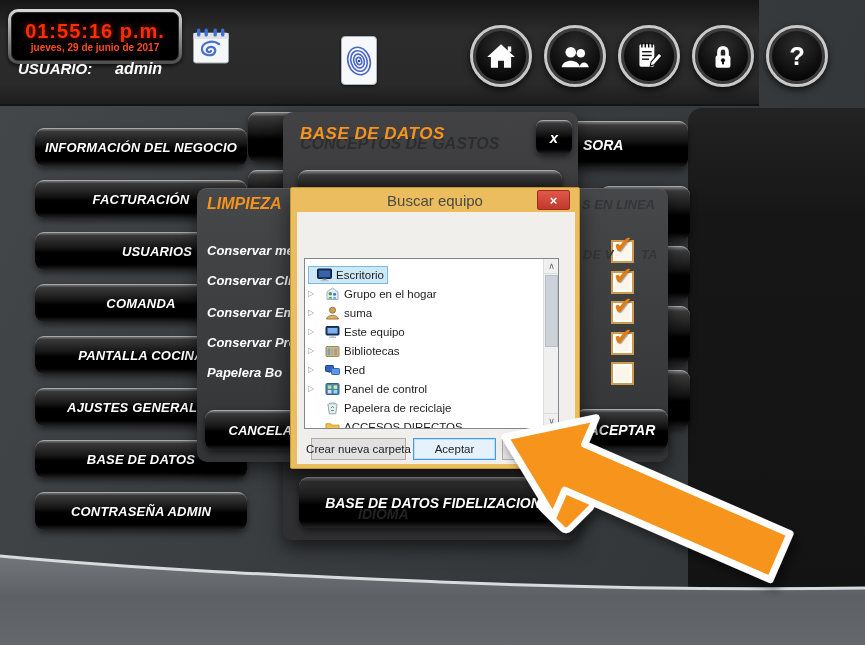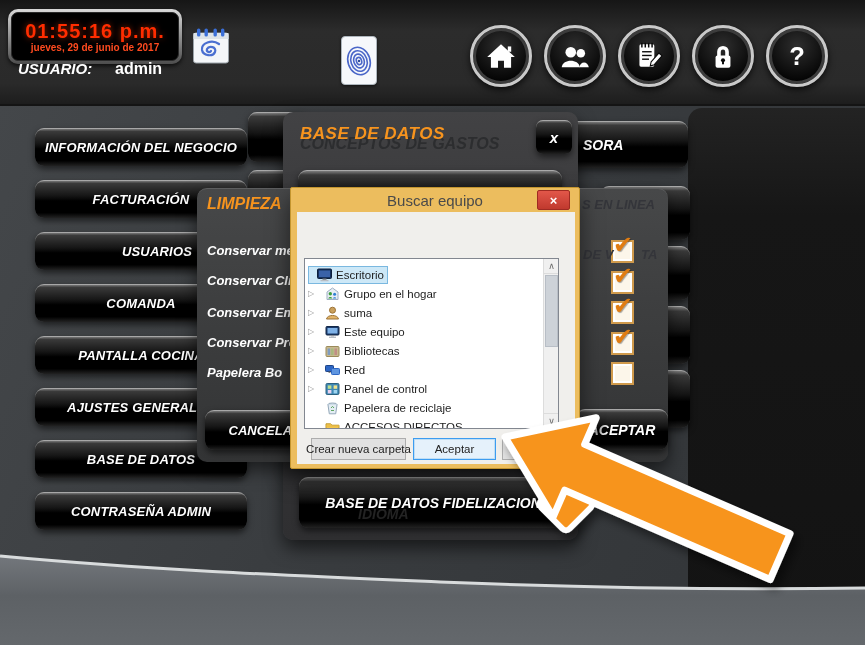--- a/index.html
+++ b/index.html
@@ -1,37 +1,37 @@
 <!DOCTYPE html>
 <html><head>
 <meta charset="utf-8">
 <style>
   html,body{margin:0;padding:0;background:#222;}
   *{box-sizing:border-box;font-family:"Liberation Sans","DejaVu Sans",sans-serif;}
   #stage{position:relative;width:865px;height:645px;overflow:hidden;
          background:linear-gradient(115deg,#45484b 0%,#3a3d40 45%,#313437 100%);}
 
   
-  .header{position:absolute;left:0;top:0;width:865px;height:106px;z-index:3;
+  .header{position:absolute;left:0;top:0;width:759px;height:106px;z-index:3;
           background:linear-gradient(180deg,#161616 0%,#2c2c2c 30%,#2a2a2a 80%,#1d1d1d 100%);
           border-bottom:2px solid #141414;}
   .clock-shell{position:absolute;left:8px;top:9px;width:174px;height:55px;border-radius:10px;
           background:linear-gradient(180deg,#d8d8d8,#4d4d4d);padding:3px;
           box-shadow:0 2px 4px rgba(0,0,0,.7);}
   .clock-inner{width:100%;height:100%;background:#000;border-radius:7px;border:1px solid #2a2a2a;
           display:flex;flex-direction:column;align-items:center;justify-content:center;}
   .clock-time{color:#ff2d00;font-size:20px;font-weight:bold;letter-spacing:1px;line-height:22px;
           text-shadow:0 0 6px rgba(255,60,0,.6);}
   .clock-date{color:#ff4a1f;font-size:10px;font-weight:bold;line-height:12px;}
   .cal-icon{position:absolute;left:192px;top:27px;width:38px;height:38px;}
   .fp-icon{position:absolute;left:341px;top:36px;width:36px;height:49px;background:#f6f8fb;
           border:1px solid #aeb6bd;border-radius:4px;display:flex;align-items:center;justify-content:center;
           box-shadow:0 1px 3px rgba(0,0,0,.6);}
   .user-row{position:absolute;left:18px;top:60px;color:#fff;font-size:15px;font-weight:bold;font-style:italic;}
-  .user-name{position:absolute;left:115px;top:60px;color:#fff;font-size:16px;font-weight:bold;text-align:center;}
+  .user-name{position:absolute;left:115px;top:60px;color:#fff;font-size:16px;font-weight:bold;font-style:italic;text-align:center;}
   #nav-icons{position:absolute;left:470px;top:25px;display:flex;gap:12px;}
   .nav-circle{width:62px;height:62px;border-radius:50%;border:3px solid #c9c9c9;
           background:radial-gradient(circle at 50% 32%,#2e2e2e 0%,#050505 72%);
           box-shadow:inset 0 0 0 3px #3c3c3c,0 3px 7px rgba(0,0,0,.7);
           display:flex;align-items:center;justify-content:center;}
 
   
   .glossy{background:linear-gradient(180deg,#8f8f8f 0%,#3a3a3a 9%,#151515 42%,#000 55%,#000 86%,#222 100%);
           border-radius:9px;box-shadow:0 3px 6px rgba(0,0,0,.55),inset 0 1px 0 rgba(255,255,255,.3);
           color:#fff;font-weight:bold;font-style:italic;display:flex;align-items:center;justify-content:center;

